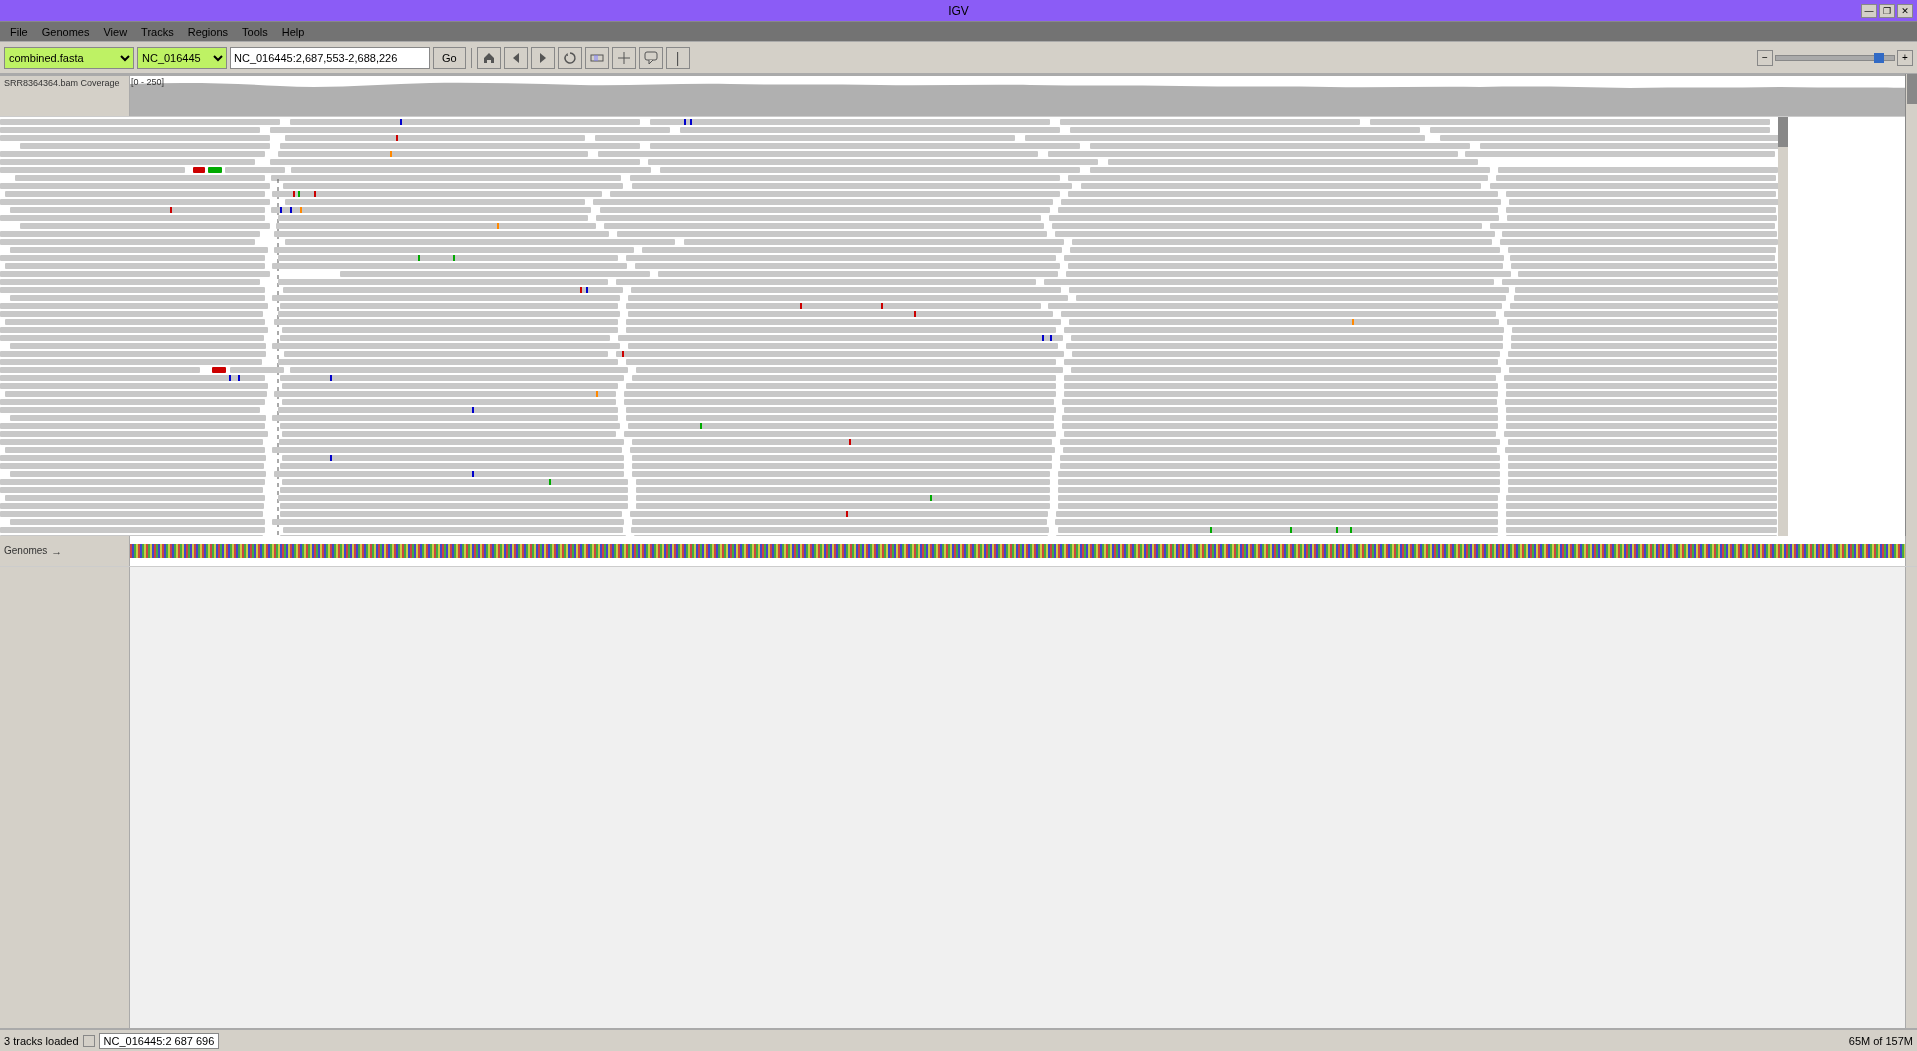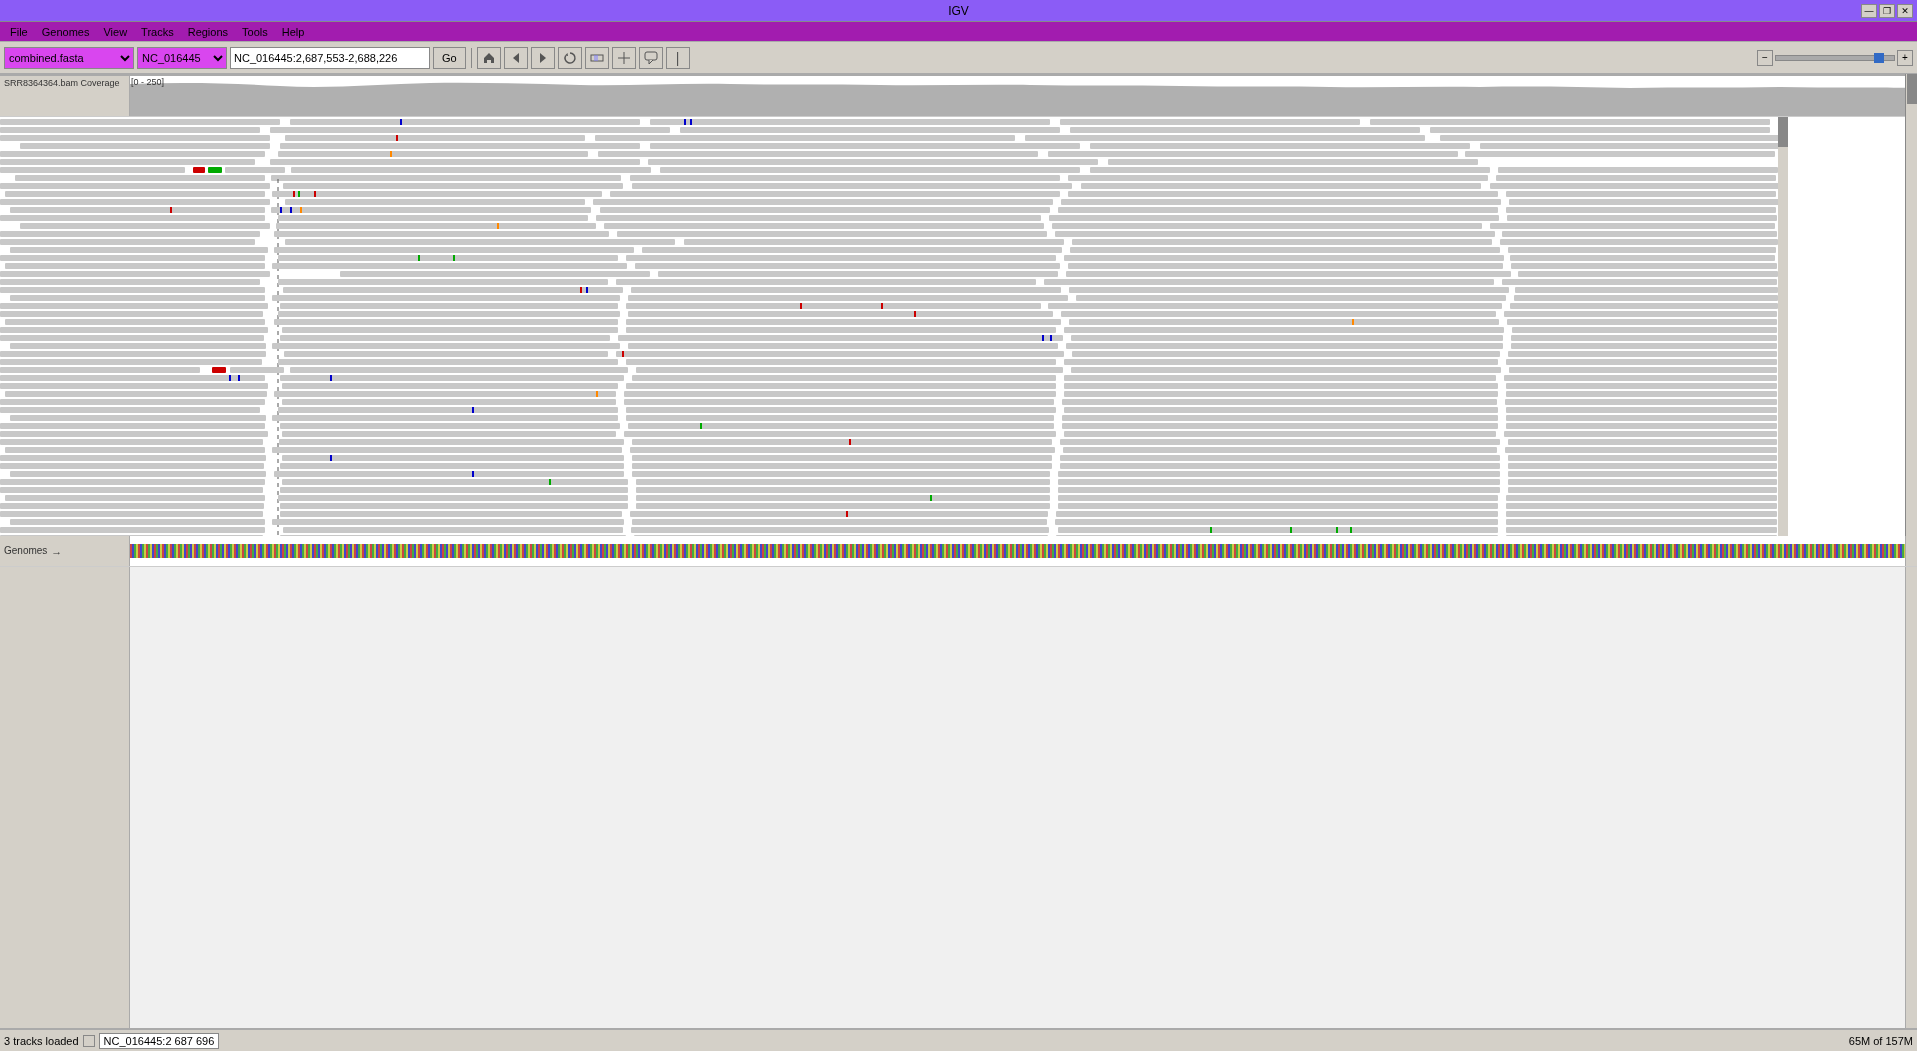--- a/index.html
+++ b/index.html
@@ -39,21 +39,21 @@
       border: 1px solid #888;
       font-size: 9px;
       display: flex;
       align-items: center;
       justify-content: center;
       cursor: pointer;
     }
 
     
     #menu-bar {
-      background: #a21caf;
+      background: #737373;
       height: 20px;
       display: flex;
       align-items: center;
       padding: 0 4px;
       border-bottom: 1px solid #aaa;
       gap: 2px;
     }
     .menu-item {
       padding: 1px 6px;
       font-size: 11px;
@@ -66,21 +66,21 @@
       height: 32px;
       display: flex;
       align-items: center;
       padding: 2px 4px;
       gap: 3px;
       border-bottom: 1px solid #aaa;
     }
     .toolbar-select {
       height: 22px;
       font-size: 11px;
-      background: #d946ef;
+      background: #bef264;
       border: 1px solid #888;
     }
     .genome-select { width: 130px; }
     .chrom-select { width: 90px; }
     .coord-input {
       width: 200px;
       height: 22px;
       font-size: 11px;
       border: 1px solid #888;
       padding: 0 3px;

